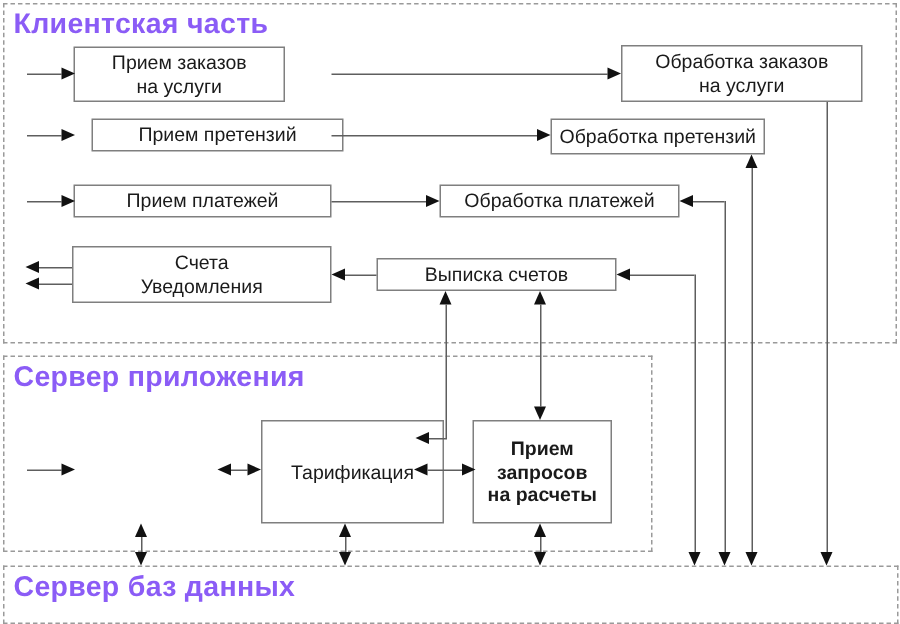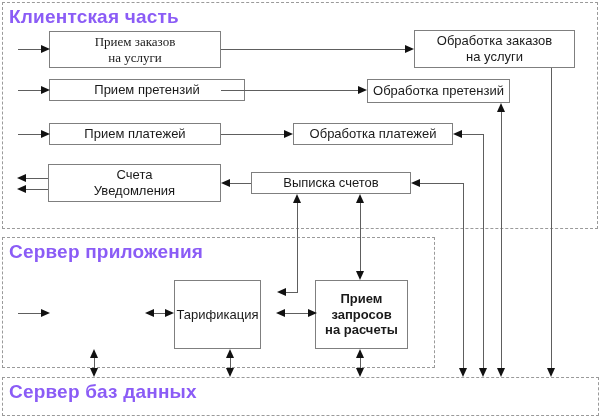--- a/index.html
+++ b/index.html
@@ -34,33 +34,33 @@
   <div class="section" style="left:2px;top:2px;width:594px;height:225px;">
     <span class="section-title">Клиентская часть</span>
   </div>
   <div class="section" style="left:2px;top:237px;width:431px;height:129px;">
     <span class="section-title">Сервер приложения</span>
   </div>
   <div class="section" style="left:2px;top:377px;width:595px;height:37px;text-decoration:underline;">
     <span class="section-title">Сервер баз данных</span>
   </div>
 
-  <div class="box" style="left:49px;top:31px;width:172px;height:37px;font-family:Liberation Serif, serif;">Прием заказов
+  <div class="box" style="left:49px;top:31px;width:141px;height:37px;">Прием заказов
 на услуги</div>
   <div class="box" style="left:414px;top:30px;width:161px;height:38px;">Обработка заказов
 на услуги</div>
-  <div class="box" style="left:49px;top:79px;width:196px;height:22px;">Прием претензий</div>
+  <div class="box" style="left:61px;top:79px;width:168px;height:22px;">Прием претензий</div>
   <div class="box" style="left:367px;top:79px;width:143px;height:24px;">Обработка претензий</div>
   <div class="box" style="left:49px;top:123px;width:172px;height:22px;">Прием платежей</div>
   <div class="box" style="left:293px;top:123px;width:160px;height:22px;text-align:center;">Обработка платежей</div>
   <div class="box" style="left:48px;top:164px;width:173px;height:38px;">Счета
 Уведомления</div>
   <div class="box" style="left:251px;top:172px;width:160px;height:22px;">Выписка счетов</div>
 
-  <div class="box" style="left:174px;top:280px;width:87px;height:69px;">Тарификация</div>
+  <div class="box" style="left:174px;top:280px;width:122px;height:69px;">Тарификация</div>
   <div class="box" style="left:315px;top:280px;width:93px;height:69px;font-weight:bold;">Прием
 запросов
 на расчеты</div>
 
   <div>
     <div class="hl" style="left:18px;top:49px;width:23px;"></div>
     <div class="ah r" style="left:41px;top:45px;"></div>
   </div>
   <div>
     <div class="hl" style="left:221px;top:49px;width:184px;"></div>

